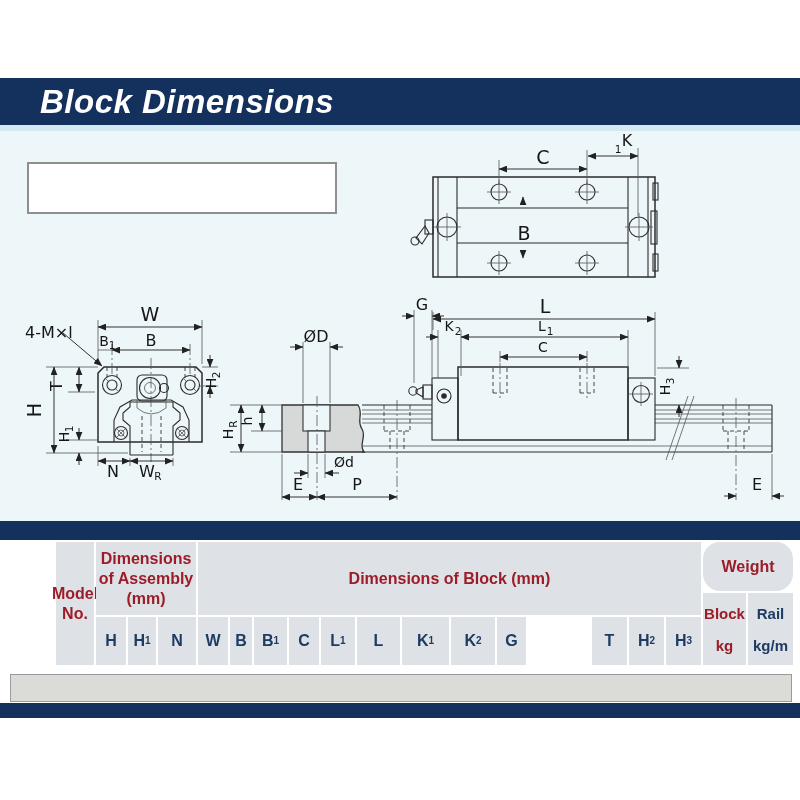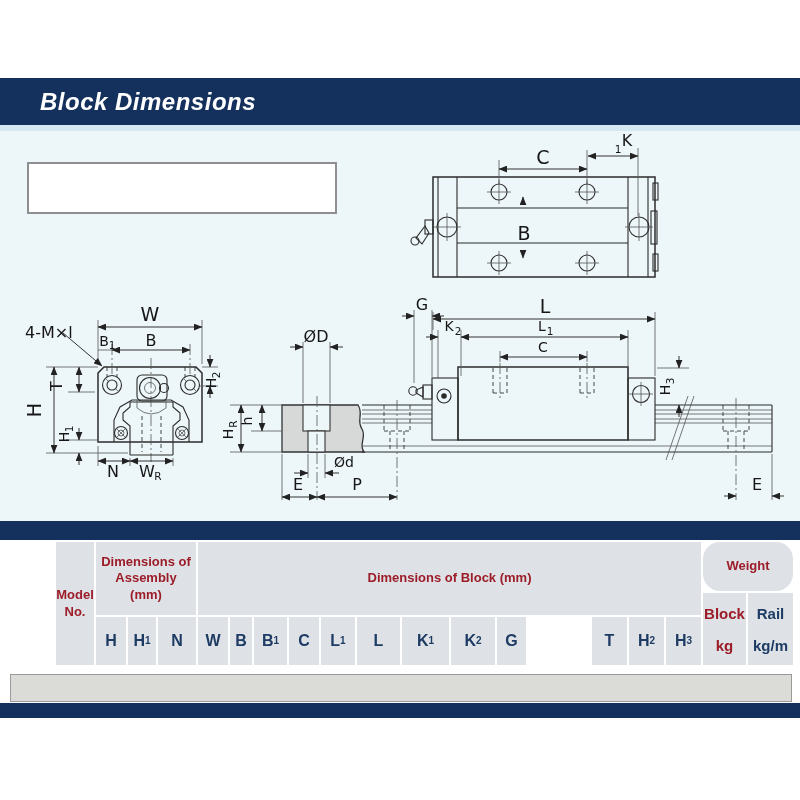--- a/index.html
+++ b/index.html
@@ -2,21 +2,21 @@
 <html><head>
 <meta charset="utf-8">
 <style>
   html,body{margin:0;padding:0;}
   body{width:800px;height:800px;position:relative;background:#ffffff;
        font-family:"Liberation Sans",sans-serif;overflow:hidden;}
 
   
   .titlebar{position:absolute;left:0;top:78px;width:800px;height:47px;
             background:#14305c;display:flex;align-items:center;}
-  .titlebar .t{color:#ffffff;font-size:24px;font-weight:bold;font-style:italic;
+  .titlebar .t{color:#ffffff;font-size:33px;font-weight:bold;font-style:italic;
                margin-left:40px;letter-spacing:.5px;}
   .titlestrip{position:absolute;left:0;top:125px;width:800px;height:6px;background:#d5e9f2;}
 
   
   .canvas{position:absolute;left:0;top:131px;width:800px;height:390px;background:#edf6f9;}
   .whitebox{position:absolute;left:27px;top:162px;width:306px;height:48px;
             background:#ffffff;border:2px solid #8f8f8f;}
   svg.diag{position:absolute;left:0;top:130px;}
 
   
@@ -34,21 +34,21 @@
 
   
   .tbar{position:absolute;left:0;top:521px;width:800px;height:19px;background:#14305c;}
   .bbar{position:absolute;left:0;top:703px;width:800px;height:15px;background:#14305c;}
   .emptyrow{position:absolute;left:10px;top:674px;width:780px;height:26px;
             background:#dbdbd7;border:1px solid #9a9a9a;}
   .grid{position:absolute;left:8px;top:542px;display:grid;
         grid-template-columns:86px 30px 28px 38px 30px 22px 33px 30px 34px 43px 47px 44px 29px 62px 35px 35px 35px 43px 45px;
         grid-template-rows:49px 22px 48px;gap:2px;}
   .cell{background:#dee2e7;display:flex;align-items:center;justify-content:center;text-align:center;}
-  .ghdr{color:#9c1c28;font-weight:bold;font-size:13px;line-height:1.25;}
+  .ghdr{color:#9c1c28;font-weight:bold;font-size:16px;line-height:1.25;}
   .shdr{color:#1d3b63;font-weight:bold;font-size:16px;}
   .cell sub{font-size:10px;line-height:0;}
   .model{grid-column:1;grid-row:1/4;margin-left:48px;}
   .assembly{grid-column:2/5;grid-row:1/3;padding:0 2px;}
   .blockdims{grid-column:5/18;grid-row:1/3;}
   .weight{grid-column:18/20;grid-row:1/2;border-radius:17px;}
   .sc{grid-row:3;}
   .wcol{grid-row:2/4;flex-direction:column;justify-content:space-around;
         font-weight:bold;font-size:15px;padding:4px 4px;}
   .wblock{grid-column:18;color:#9c1c28;}

